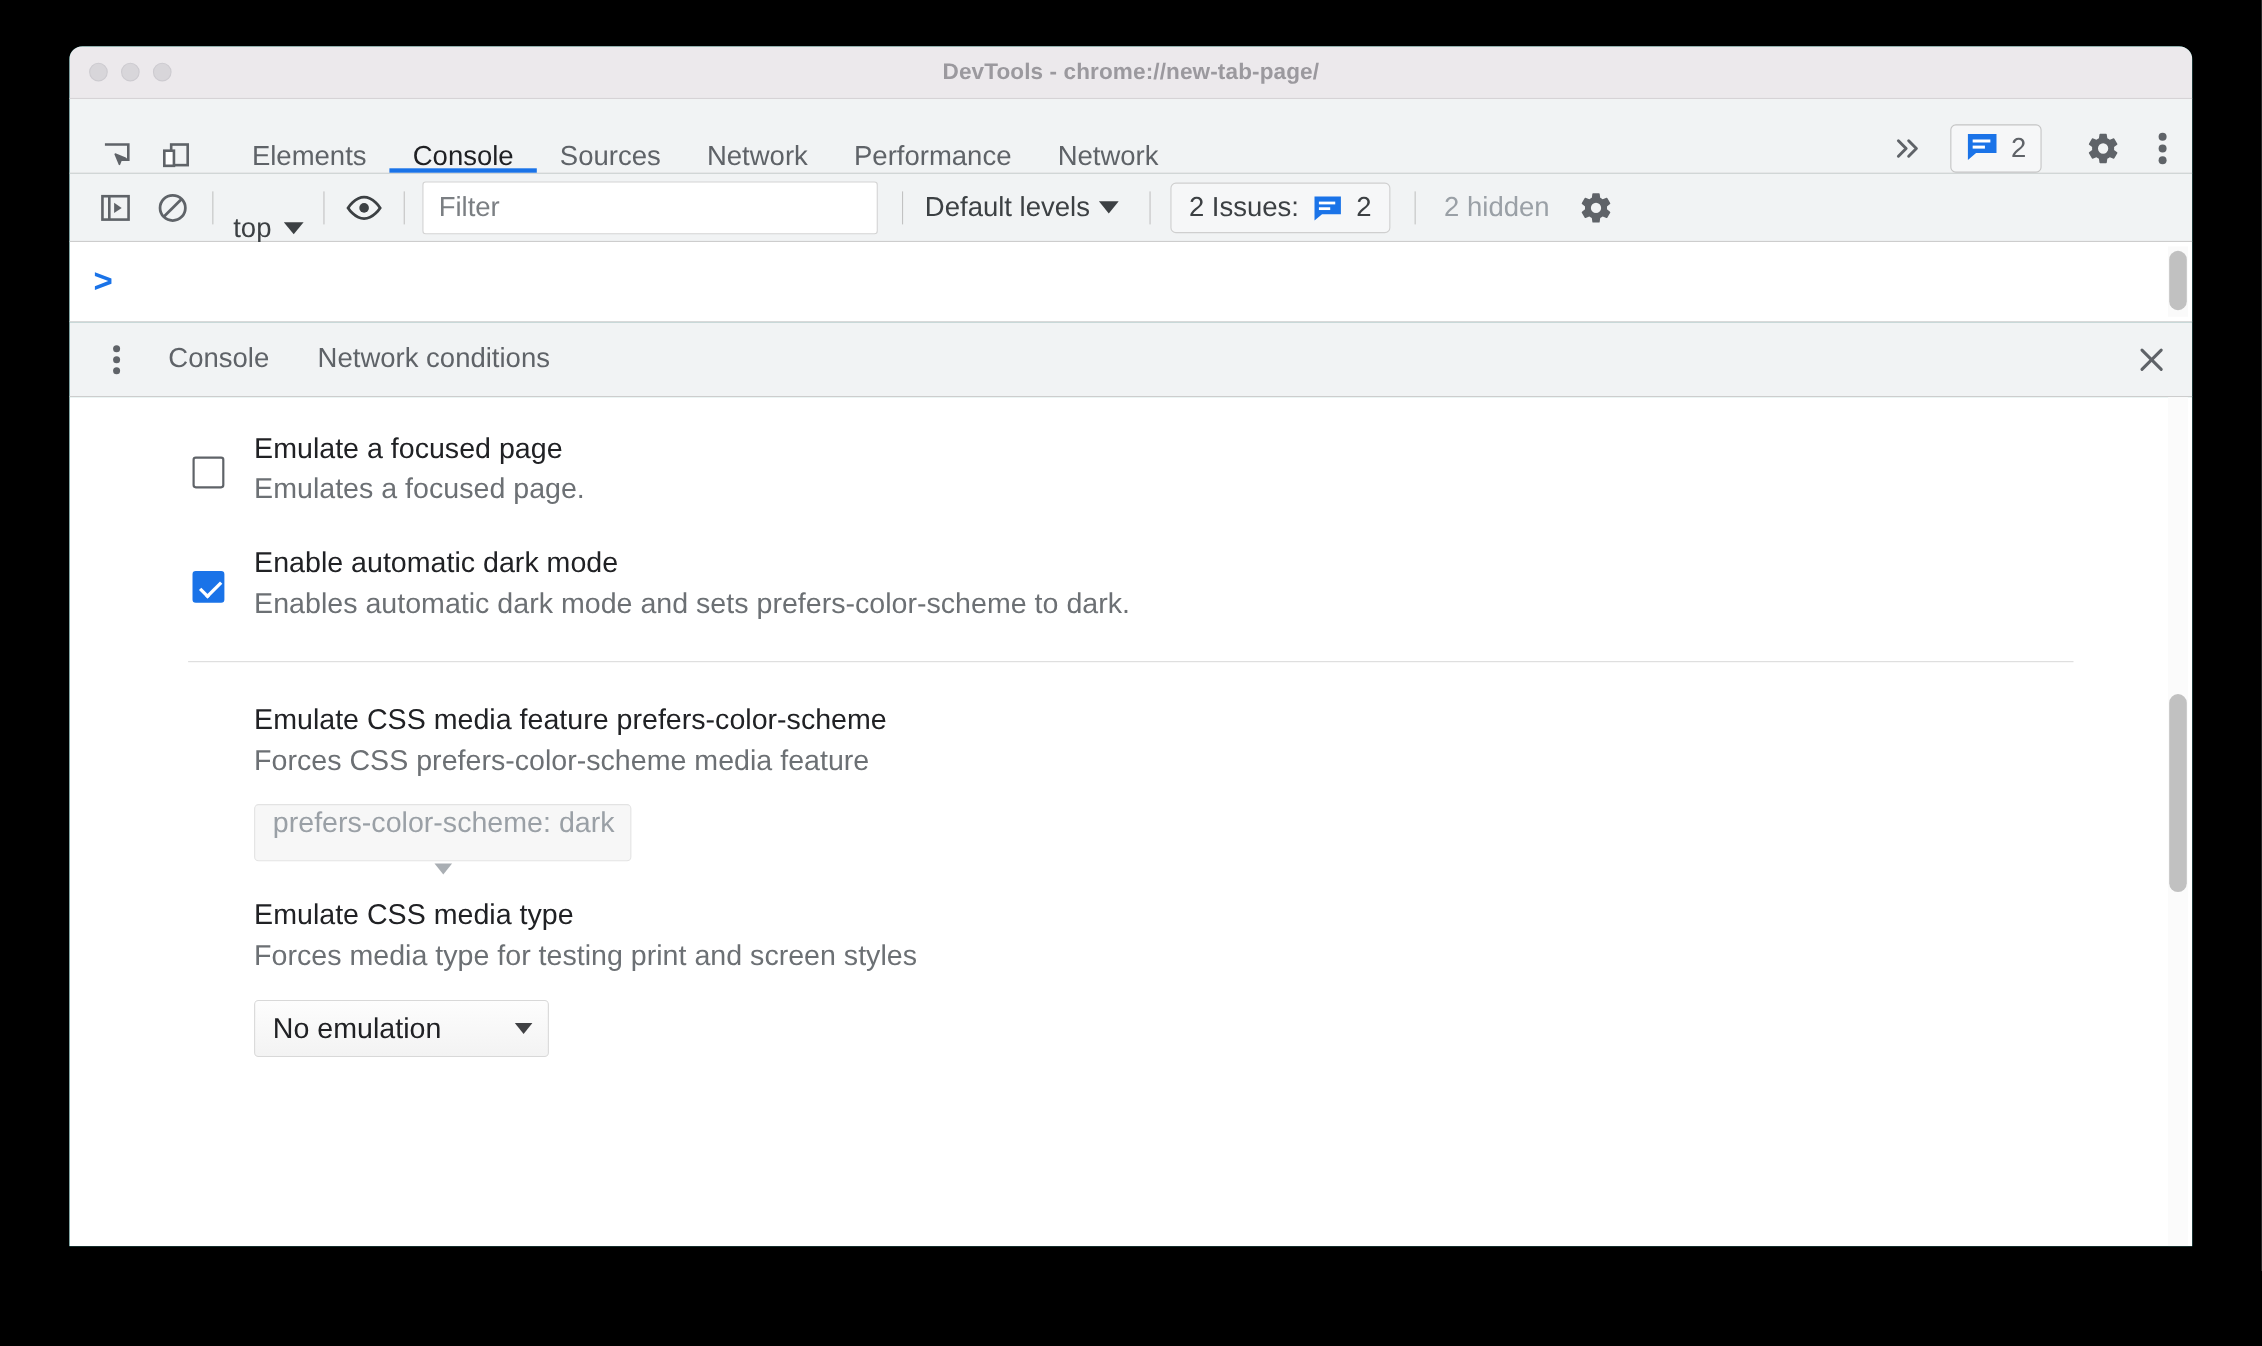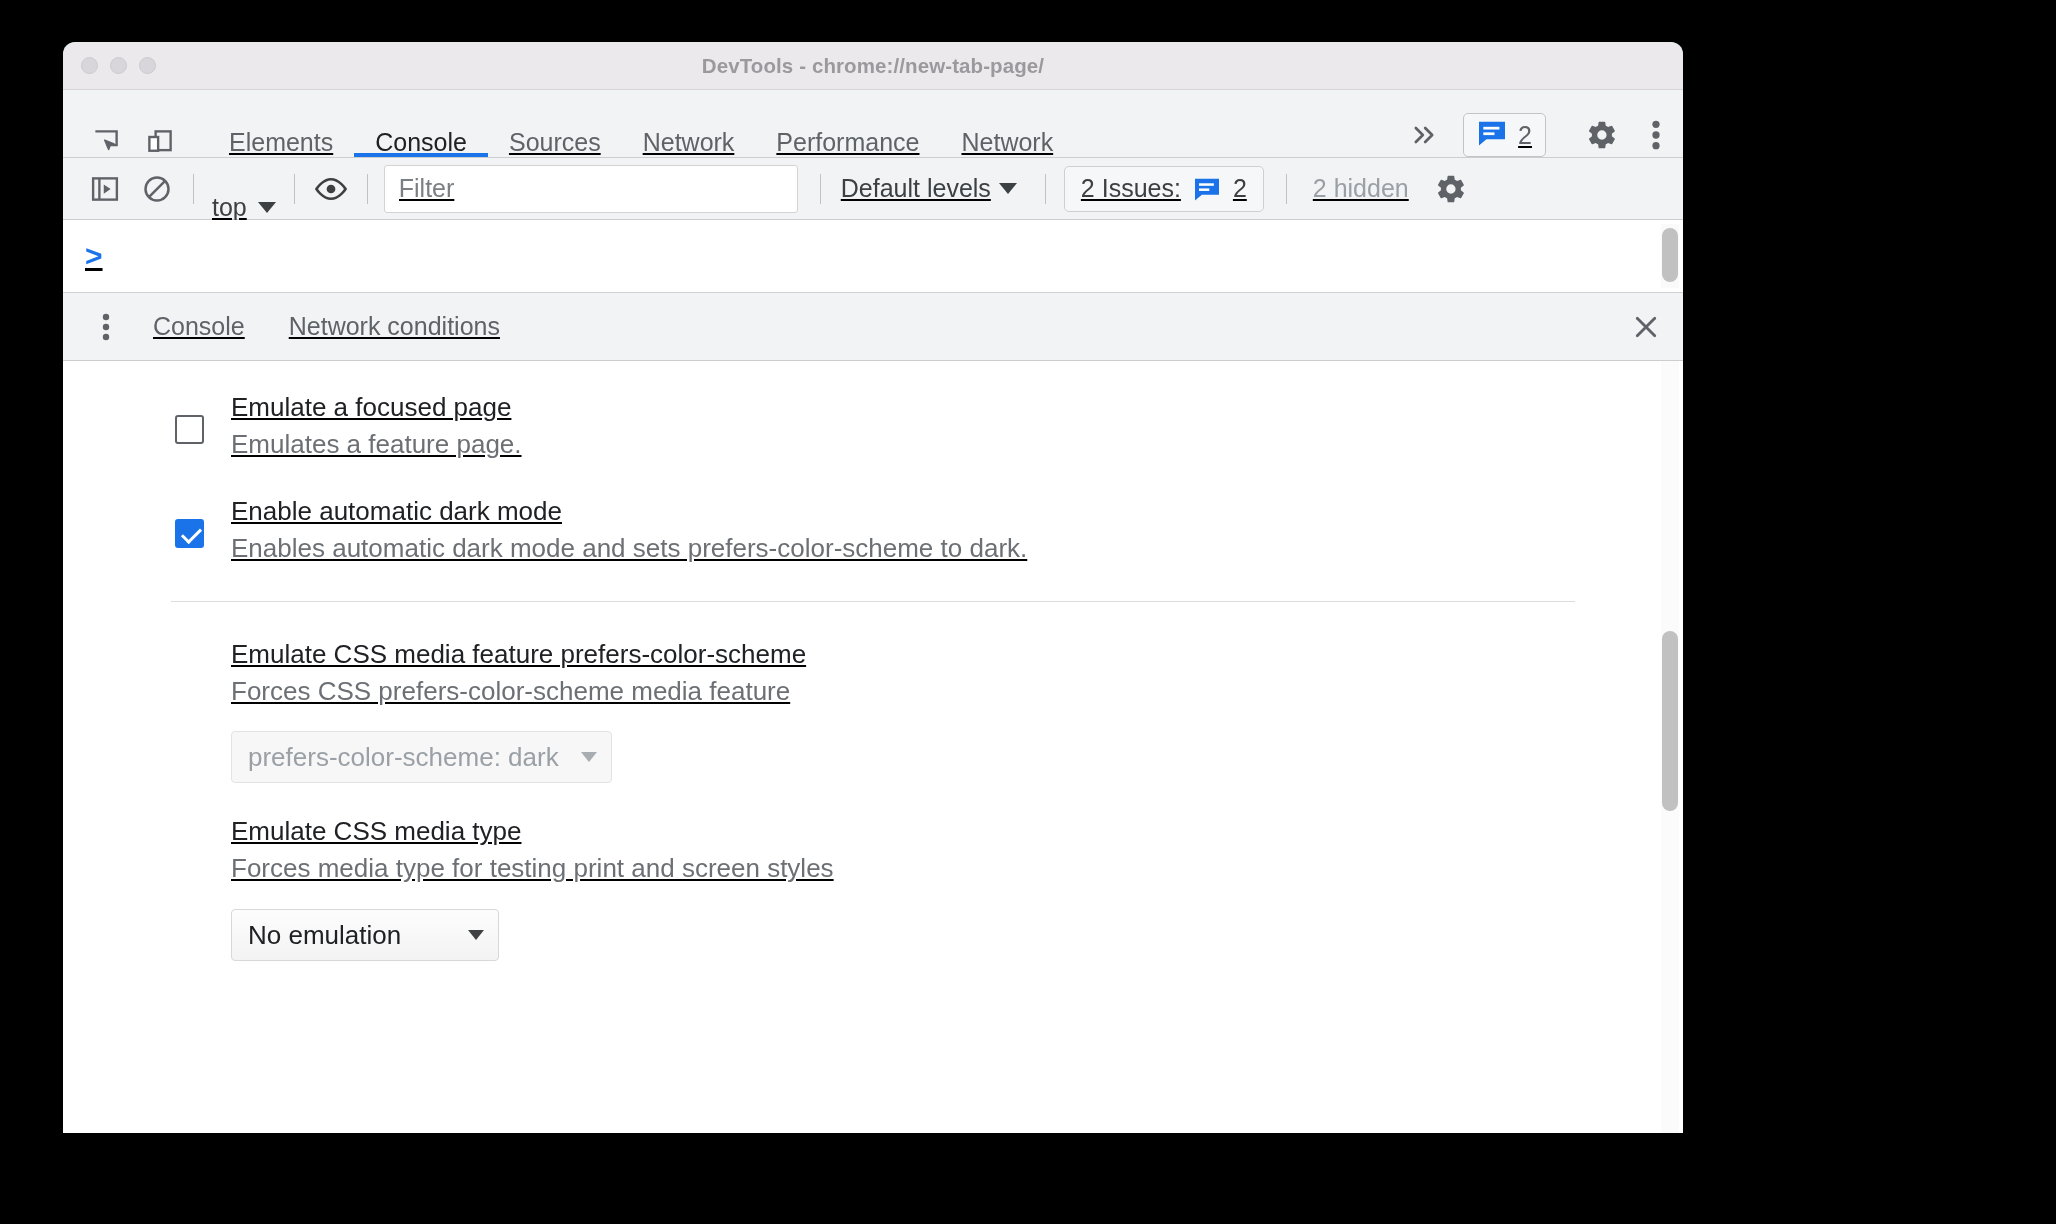--- a/index.html
+++ b/index.html
@@ -7,27 +7,26 @@
     width: 2056px; height: 1224px;
     background: #000;
     font-family: "Liberation Sans", sans-serif;
     overflow: hidden;
   }
 
   
   #window {
     position: absolute;
     left: 63px; top: 42px;
-    width: 1620px; height: 1091px;
+    width: 1930px; height: 1091px;
     background: #0f766e;
     border-radius: 12px 12px 0 0;
     overflow: hidden;
     display: flex;
     flex-direction: column;
-    text-decoration: underline;
   }
 
   
   #titlebar {
     height: 48px;
     flex: none;
     background: #ece9ec;
     border-bottom: 1px solid #d6d3d6;
     display: flex;
     align-items: center;
@@ -294,21 +293,21 @@
     min-width: 268px;
     padding: 0 14px 0 16px;
     margin-top: 22px;
     border: 1px solid #d8d8d8;
     border-radius: 4px;
     background: linear-gradient(#fdfdfd, #f3f3f3);
     font-size: 26px;
     color: #202124;
     cursor: pointer;
   }
-  .sel.disabled { color: #9aa0a6; background: #f7f7f7; border-color: #e3e3e3; cursor: default; }
+  .sel.disabled { color: #9aa0a6; background: #f7f7f7; border-color: #e3e3e3; cursor: default; flex-direction: column; }
   .sel .arrow {
     width: 0; height: 0;
     border-left: 8px solid transparent;
     border-right: 8px solid transparent;
     border-top: 10px solid currentColor;
     opacity: .85;
   }
   #rendering .sb-track2 {
     position: absolute;
     right: 4px; top: 0; bottom: 0;
@@ -479,21 +478,21 @@
       </svg>
     </div>
   </div>
 
   <div id="rendering">
 
     <div class="setting-row">
       <span class="cbx"></span>
       <div class="setting-texts">
         <div class="s-title">Emulate a focused page</div>
-        <div class="s-desc">Emulates a feature page.</div>
+        <div class="s-desc">Emulates a focused page.</div>
       </div>
     </div>
 
     <div class="setting-row">
       <span class="cbx checked"></span>
       <div class="setting-texts">
         <div class="s-title">Enable automatic dark mode</div>
         <div class="s-desc">Enables automatic dark mode and sets prefers-color-scheme to dark.</div>
       </div>
     </div>

